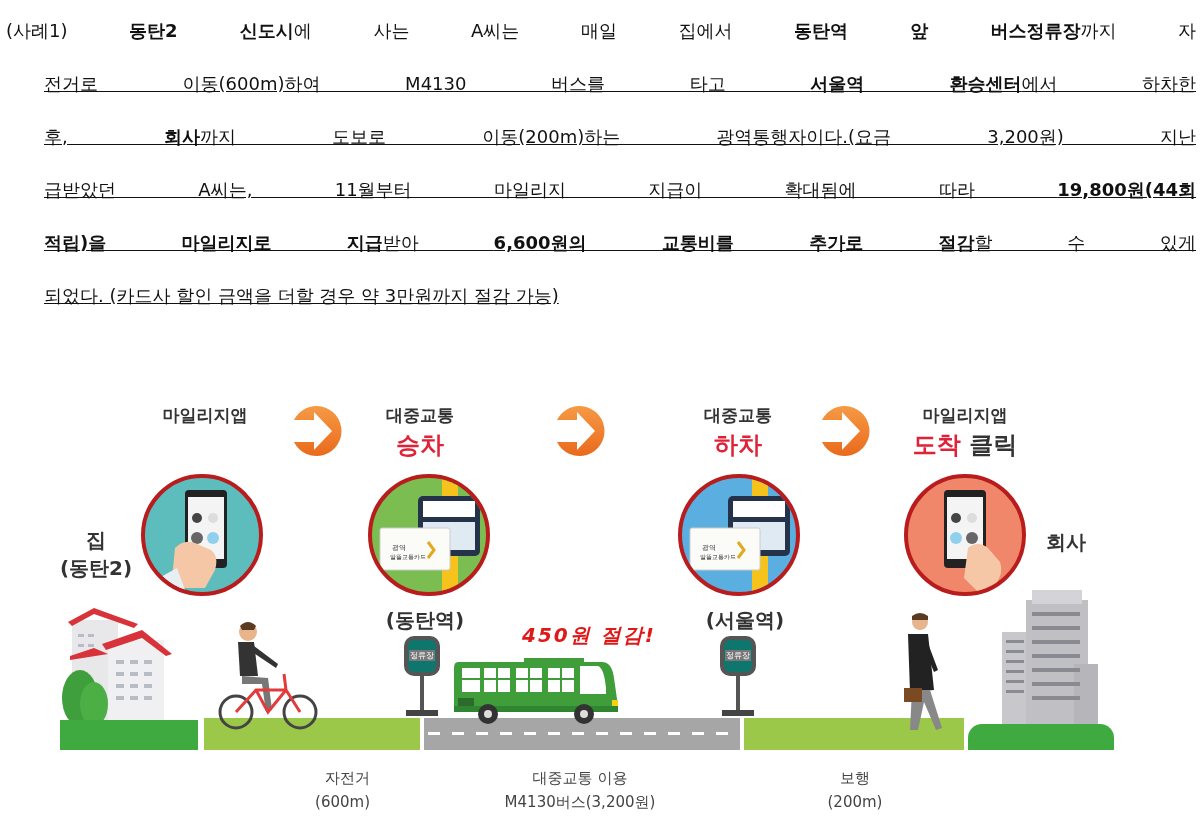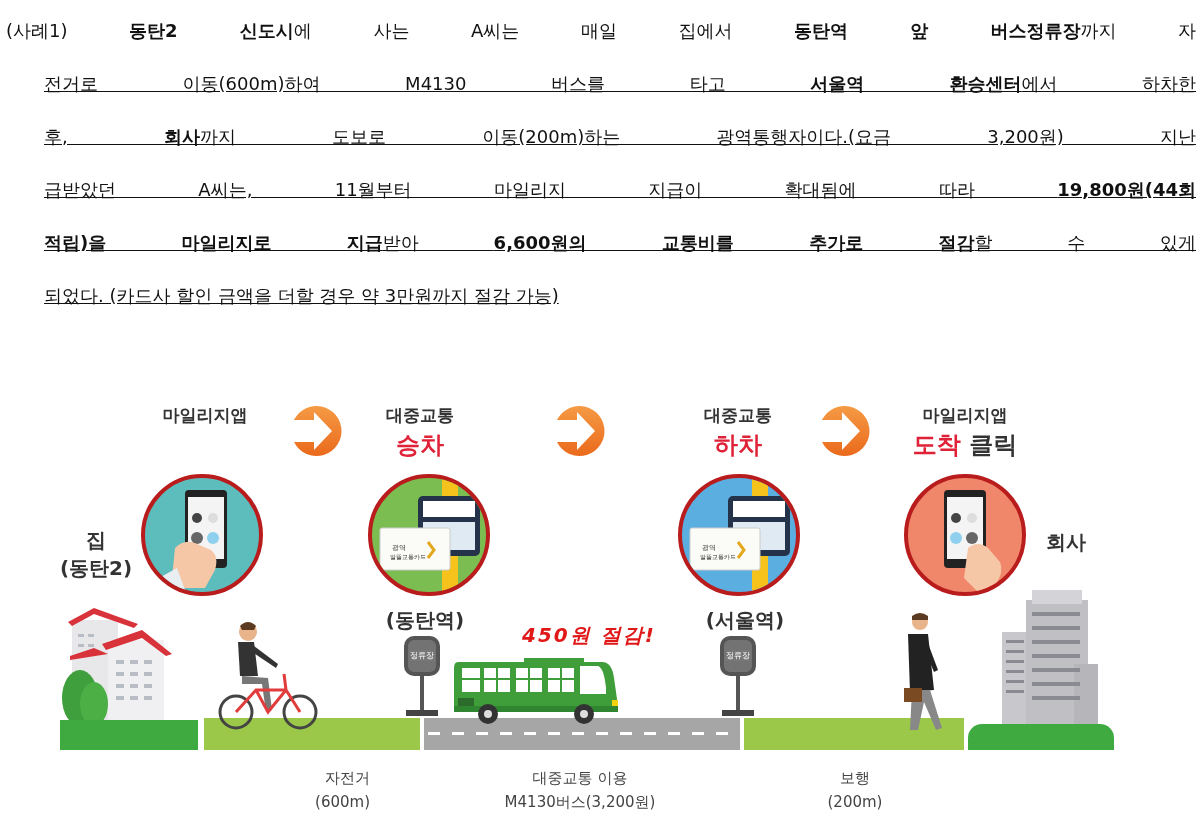--- a/index.html
+++ b/index.html
@@ -33,21 +33,21 @@
     border: 4px solid #b91c1c; overflow: hidden;
   }
 
   .place-label { position: absolute; font-weight: bold; color: #333; text-align: center; font-size: 20px; line-height: 28px; }
 
   .ground { position: absolute; }
   .caption { position: absolute; text-align: center; color: #444; font-size: 15px; line-height: 24px; }
 
   .savings { position: absolute; color: #e01818; font-weight: bold; font-size: 20px; font-style: italic; letter-spacing: 2px; }
   .stop-sign {
-    position: absolute; width: 36px; height: 40px; border: 4px solid #555; border-radius: 10px; background: #737373;
+    position: absolute; width: 36px; height: 40px; border: 4px solid #555; border-radius: 10px; background: #0f766e;
   }
   .stop-sign .stxt { position: absolute; left: 1px; top: 10px; width: 26px; font-size: 8px; text-align: center; background: #777; color: #fff; line-height: 11px; }
   .stop-pole { position: absolute; width: 4px; background: #555; }
   .stop-base { position: absolute; height: 6px; background: #444; }
 </style>
 </head>
 <body>
 
 <div class="para">
   <span class="line first"><span>(사례1) </span><b>동탄2 신도시</b><span>에 사는 A씨는 매일 집에서 </span><b>동탄역 앞 버스정류장</b><span>까지 자</span></span>

